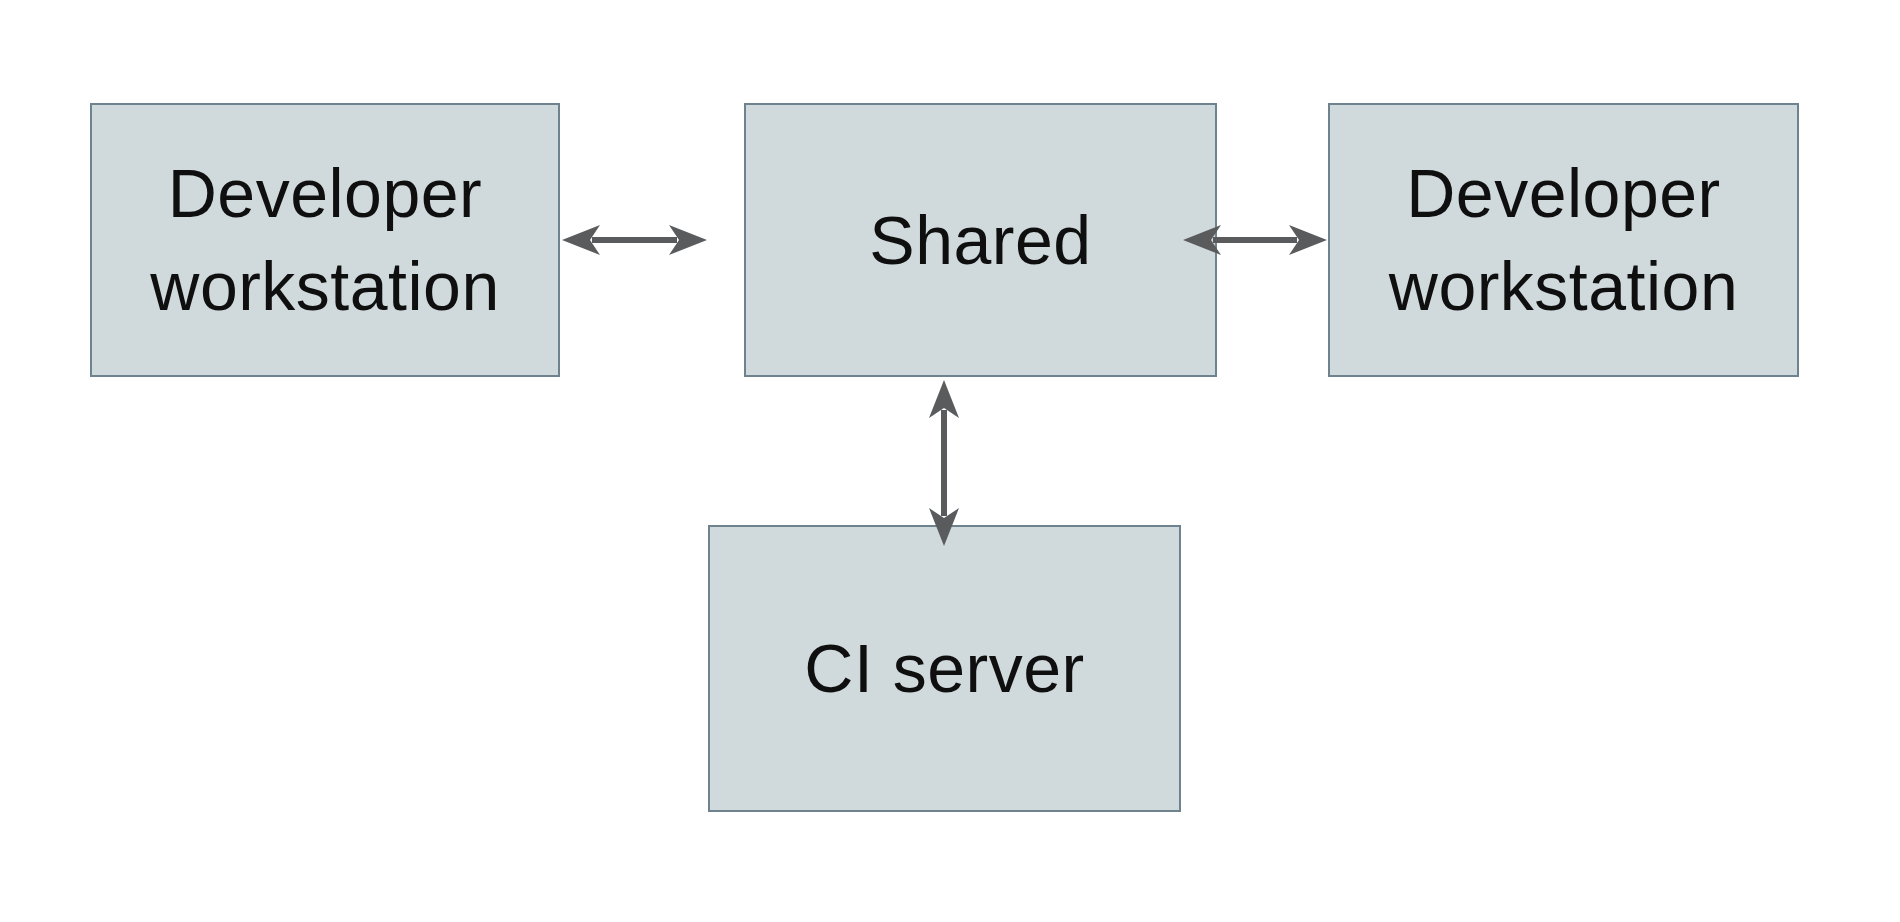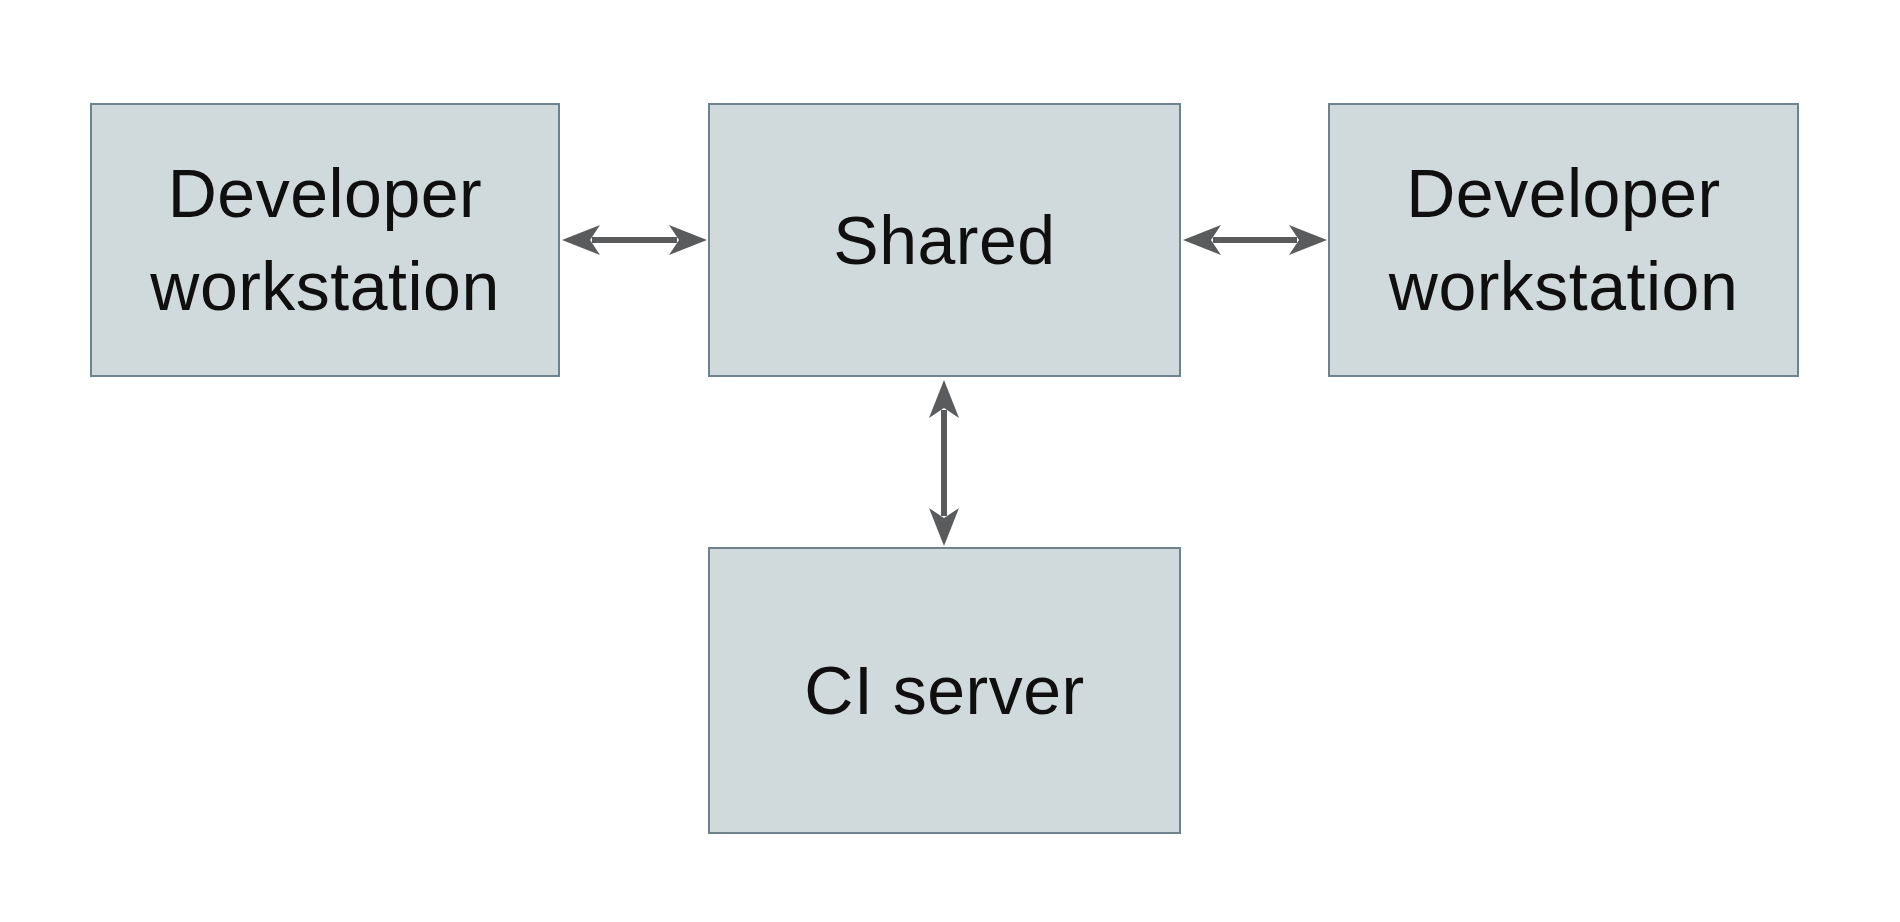--- a/index.html
+++ b/index.html
@@ -27,23 +27,23 @@
     flex-direction: column;
     justify-content: center;
     align-items: center;
     text-align: center;
     color: var(--text-color);
     font-size: 68px;
     line-height: 93px;
     letter-spacing: 0.5px;
   }
   #node-dev-left   { left: 90px;   top: 103px; width: 470px; height: 274px; }
-  #node-cache      { left: 708px;  top: 103px; width: 473px; height: 274px; }
+  #node-cache      { left: 744px;  top: 103px; width: 473px; height: 274px; }
   #node-dev-right  { left: 1328px; top: 103px; width: 471px; height: 274px; }
-  #node-ci         { left: 708px;  top: 547px; width: 473px; height: 287px; }
+  #node-ci         { left: 708px;  top: 525px; width: 473px; height: 287px; }
   .edges-layer {
     position: absolute;
     left: 0; top: 0;
     width: 1900px;
     height: 922px;
     pointer-events: none;
   }
   .arrow-shaft { stroke: var(--arrow-color); stroke-width: 6; }
   .arrow-head  { fill: var(--arrow-color); }
 </style>

